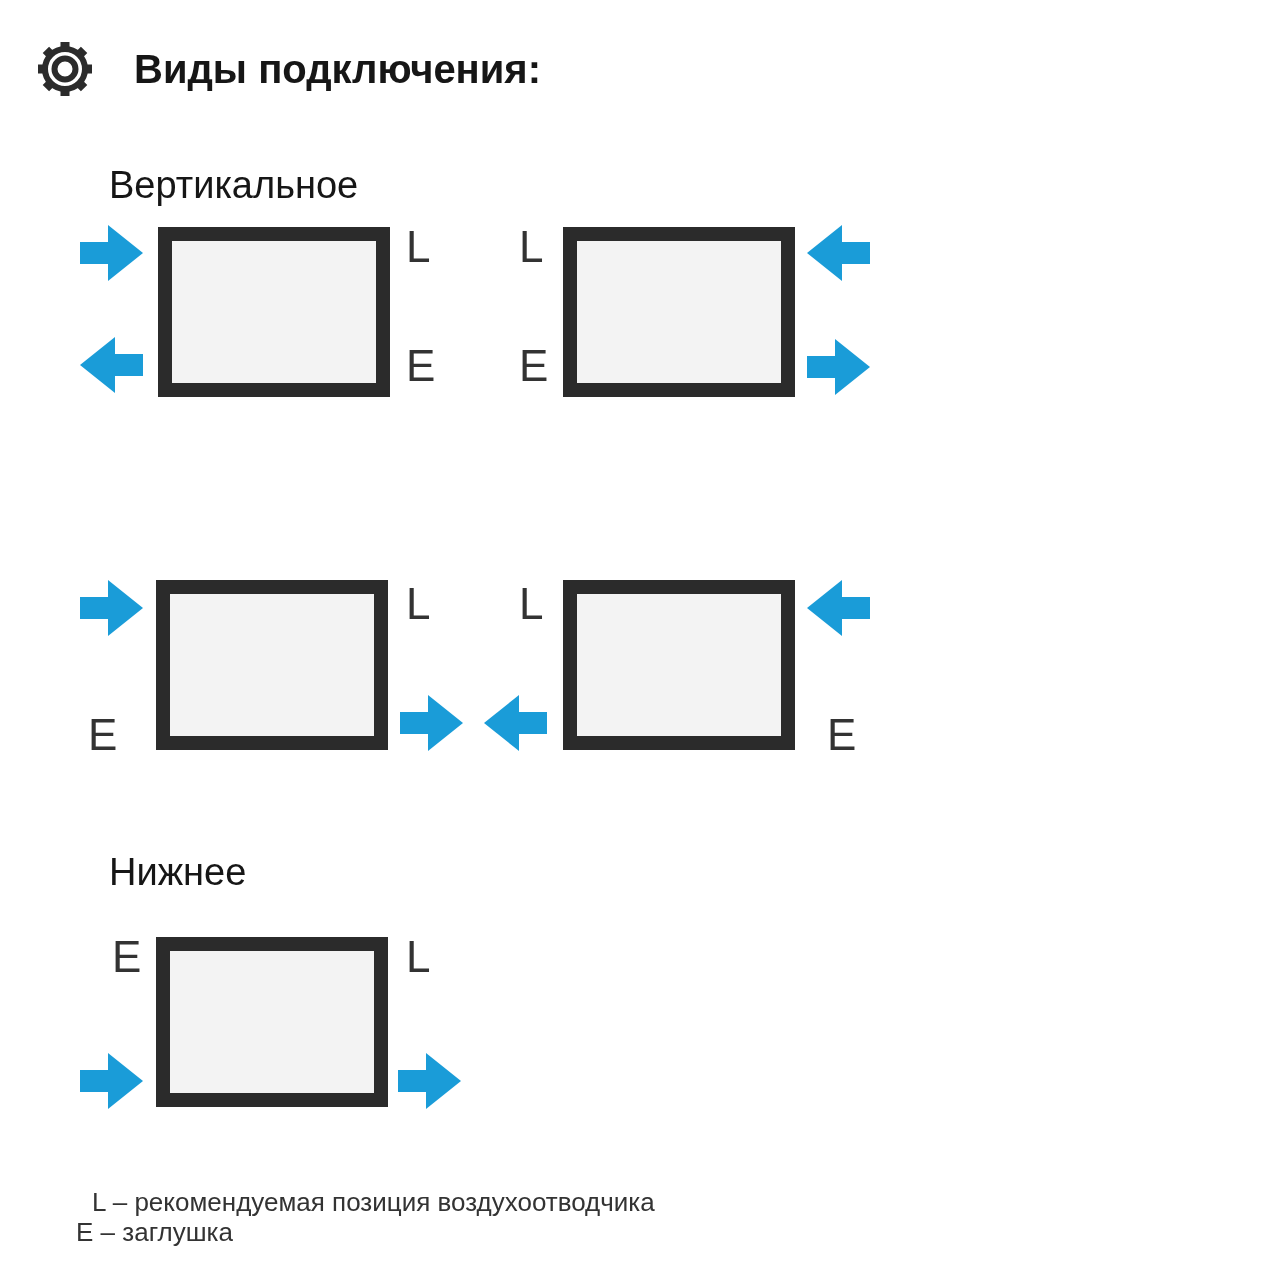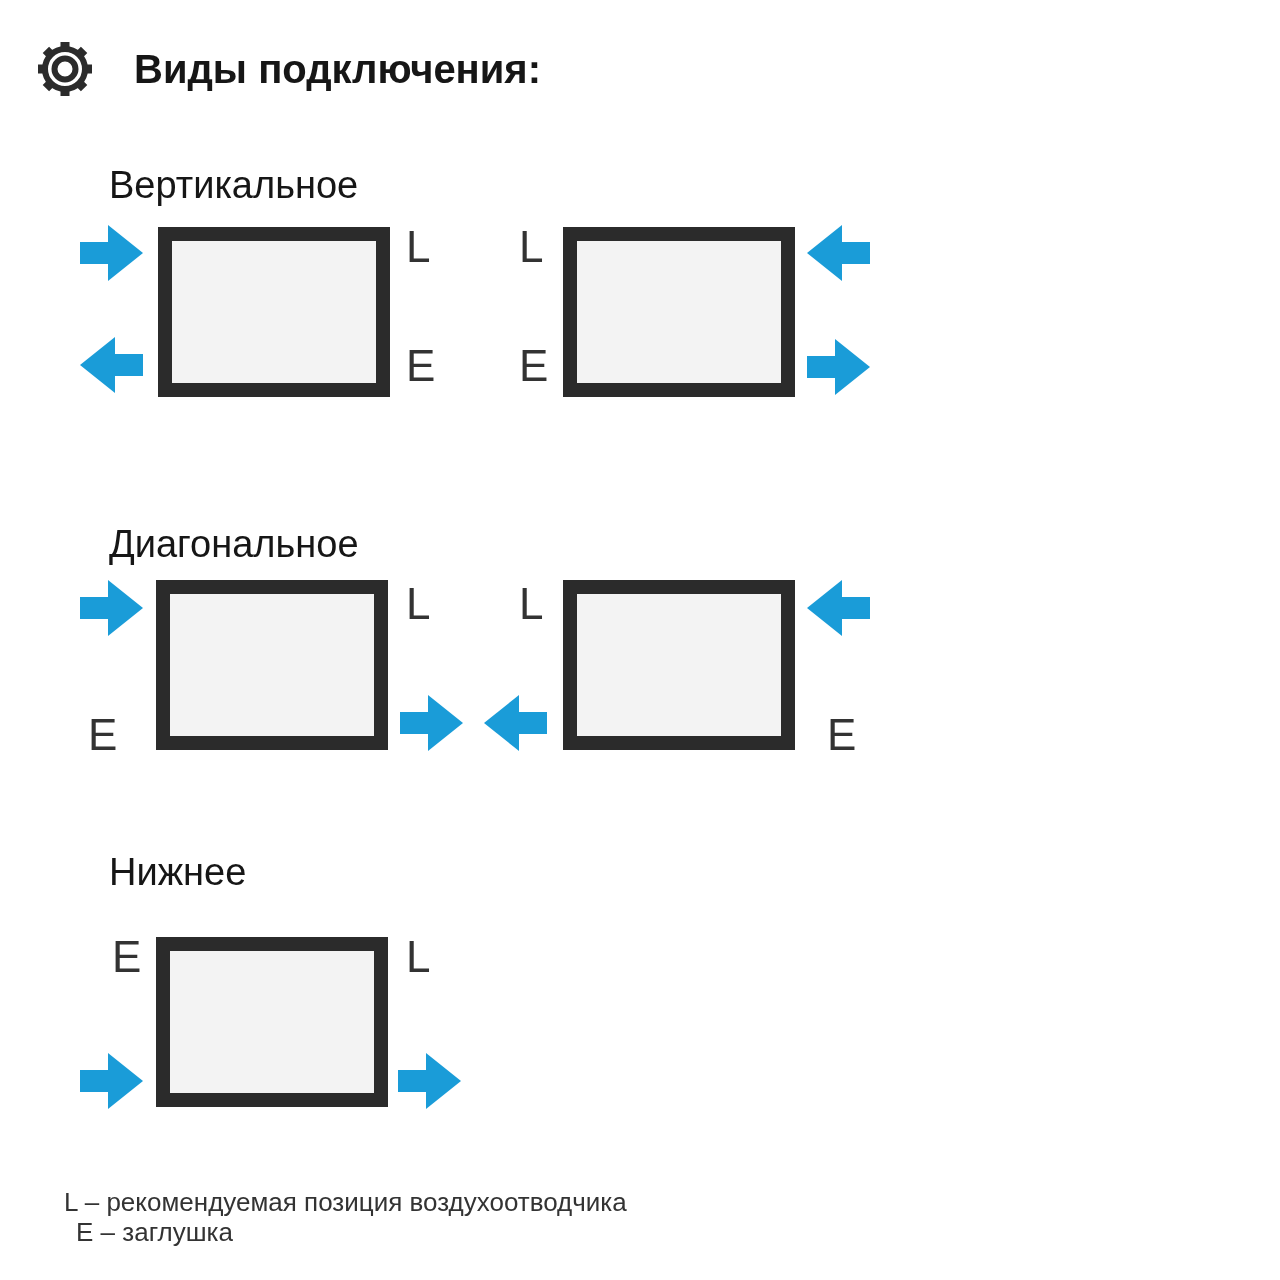--- a/index.html
+++ b/index.html
@@ -93,21 +93,20 @@
   <div class="radiator" style="left:563px; top:227px;"></div>
   <svg class="arrow left" style="left:807px; top:225px;" viewBox="0 0 63 56">
       <rect x="0" y="17" width="33" height="22" fill="currentColor"></rect>
       <polygon points="28,0 63,28 28,56" fill="currentColor"></polygon>
     </svg>
   <svg class="arrow" style="left:807px; top:339px;" viewBox="0 0 63 56">
       <rect x="0" y="17" width="33" height="22" fill="currentColor"></rect>
       <polygon points="28,0 63,28 28,56" fill="currentColor"></polygon>
     </svg>
 
-  <div class="section-title" style="left:78px; top:522px;">Диагональное</div>
 
   <svg class="arrow" style="left:80px; top:580px;" viewBox="0 0 63 56">
       <rect x="0" y="17" width="33" height="22" fill="currentColor"></rect>
       <polygon points="28,0 63,28 28,56" fill="currentColor"></polygon>
     </svg>
   <div class="port-label" style="left:88px; top:709px;">E</div>
   <div class="radiator" style="left:156px; top:580px;"></div>
   <div class="port-label" style="left:406px; top:578px;">L</div>
   <svg class="arrow" style="left:400px; top:695px;" viewBox="0 0 63 56">
       <rect x="0" y="17" width="33" height="22" fill="currentColor"></rect>
@@ -133,16 +132,16 @@
   <div class="port-label" style="left:406px; top:931px;">L</div>
   <svg class="arrow" style="left:80px; top:1053px;" viewBox="0 0 63 56">
       <rect x="0" y="17" width="33" height="22" fill="currentColor"></rect>
       <polygon points="28,0 63,28 28,56" fill="currentColor"></polygon>
     </svg>
   <svg class="arrow" style="left:398px; top:1053px;" viewBox="0 0 63 56">
       <rect x="0" y="17" width="33" height="22" fill="currentColor"></rect>
       <polygon points="28,0 63,28 28,56" fill="currentColor"></polygon>
     </svg>
 
-  <div class="legend-line" style="left:64px; top:1186px;">L – рекомендуемая позиция воздухоотводчика</div>
+  <div class="legend-line" style="left:92px; top:1186px;">L – рекомендуемая позиция воздухоотводчика</div>
   <div class="legend-line" style="left:76px; top:1216px;">E – заглушка</div>
 
 </div>
 
 </body></html>

